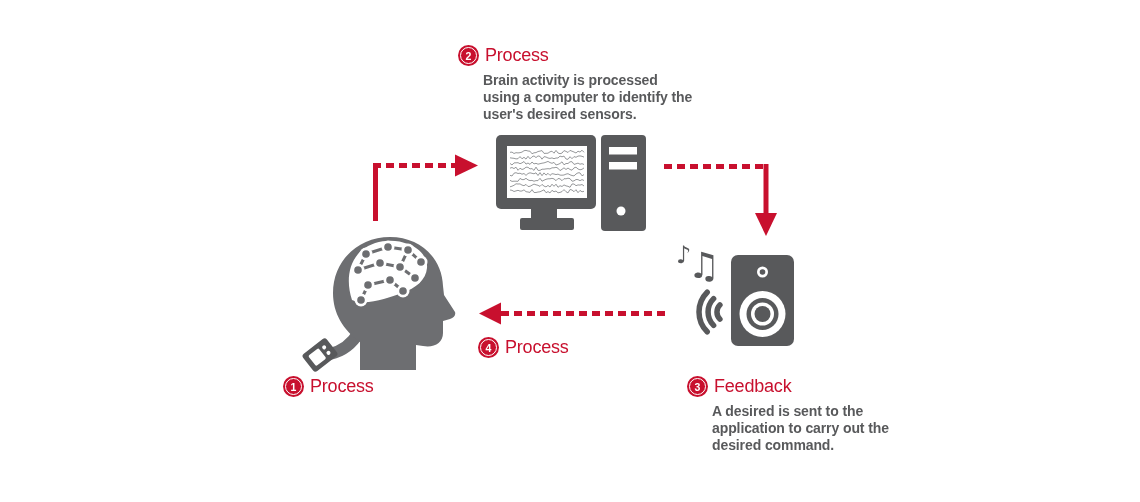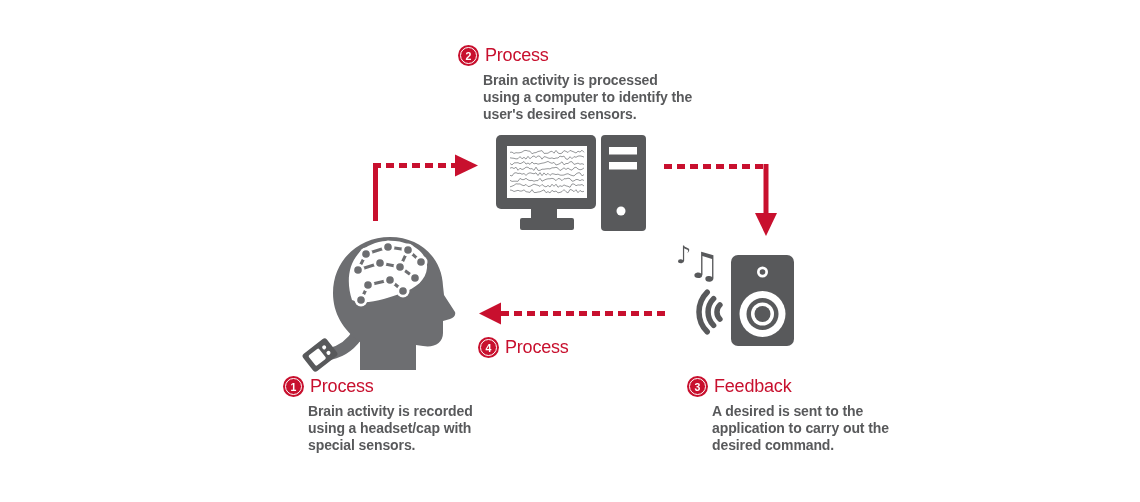--- a/index.html
+++ b/index.html
@@ -205,21 +205,20 @@
     <div class="step-desc" style="width:212px">Brain activity is processed using a computer to identify the user's desired sensors.</div>
   </div>
 
   <div class="step" style="left:283px;top:376px">
     <div class="step-head">
       <div class="step-circle">
         <span>1</span>
       </div>
       <div class="step-title">Process</div>
     </div>
-    <div class="step-desc" style="width:196px">Brain activity is recorded using a headset/cap with special sensors.</div>
   </div>
 
   <div class="step" style="left:478px;top:337px">
     <div class="step-head">
       <div class="step-circle">
         <span>4</span>
       </div>
       <div class="step-title">Process</div>
     </div>
   </div>

